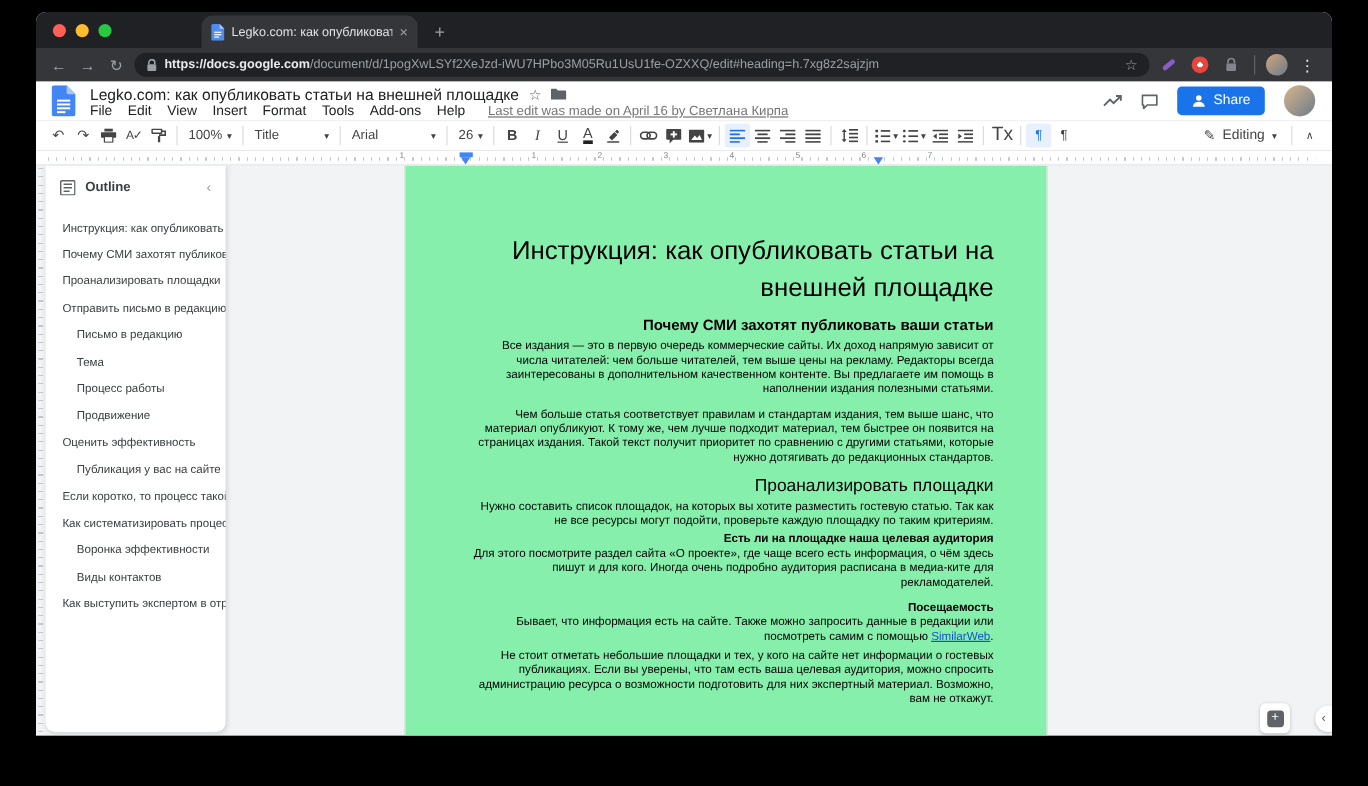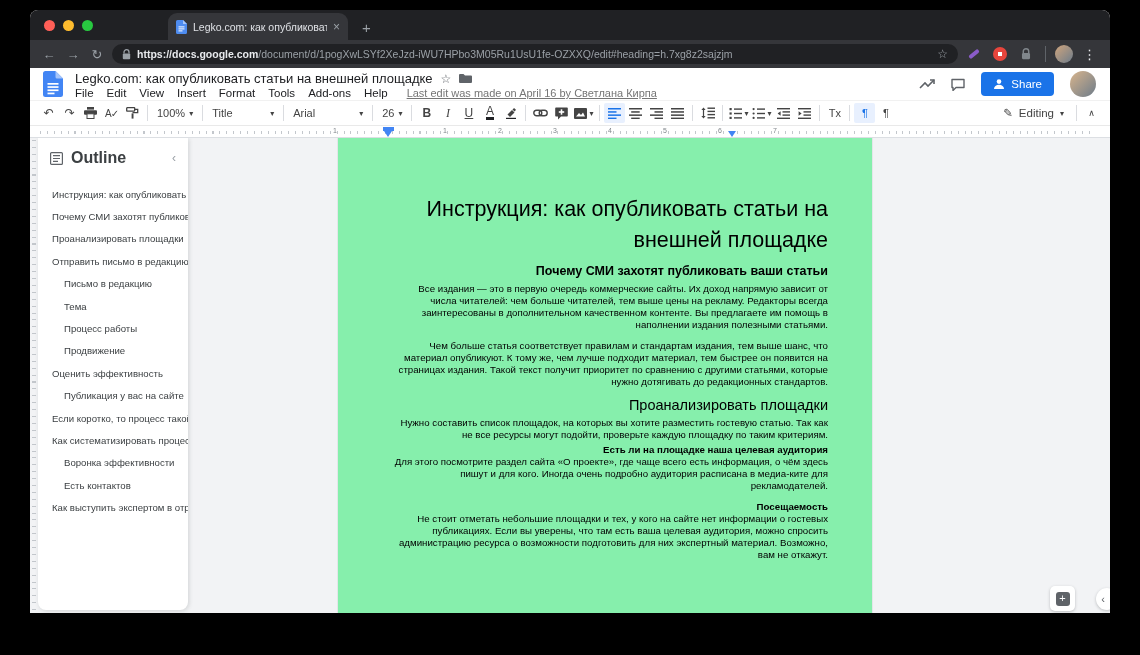--- a/index.html
+++ b/index.html
@@ -60,21 +60,21 @@
   .tb { height:20px; min-width:21px; display:flex; align-items:center; justify-content:center;
         border-radius:2px; font-size:12px; color:#444; gap:2px; padding:0 2px; }
   .tb.active { background:#e8f0fe; color:#1a73e8; }
   .tb-sep { width:1px; height:16px; background:#dadce0; margin:0 4px; flex:none; }
   .tb-sel { display:flex; align-items:center; font-size:11px; color:#444; padding:0 5px; gap:4px; height:20px; }
   .caret { font-size:8px; color:#444; }
   .bold-b { font-weight:bold; } .ital-i { font-style:italic; font-family:"Liberation Serif",serif; }
   .und-u { text-decoration:underline; }
   .color-a { border-bottom:3px solid #202124; line-height:11px; }
   .spell { font-size:10px; letter-spacing:-1px; }
-  .tx { font-size:11px; }
+  .tx { font-size:16px; }
   .dir-p { font-size:11px; }
   .spacer { flex:1; }
   .mode { display:flex; align-items:center; gap:6px; font-size:11.5px; color:#444; padding:0 8px; }
 
   
   .ruler { height:12px; background:#fff; border-bottom:1px solid #dcdfe3; position:relative; }
   .ticks { position:absolute; left:10px; right:14px; top:5px; height:3px;
            background:repeating-linear-gradient(90deg,#c3c7cc 0 1px,transparent 1px 6.9px); }
   .rnum { position:absolute; top:1px; font-size:7px; color:#80868b; }
   .rn0{left:303px}.rn1{left:413px}.rn2{left:468px}.rn3{left:523px}.rn4{left:578px}
@@ -97,21 +97,21 @@
   .doc-h2b { font-size:14.5px; font-weight:400; line-height:17px; margin:0 0 3px; }
   .doc-h3 { font-size:9.7px; font-weight:700; line-height:12px; margin:0; }
   .doc-p { font-size:9.7px; line-height:12px; margin:0 0 9px; }
   .m3 { margin-bottom:3px; } .m4 { margin-bottom:4px; }
   .doc-link { color:#1155cc; text-decoration:underline; }
 
   
   .outline { position:absolute; left:8px; top:0; width:150px; height:472px; background:#fff;
              border-radius:0 0 8px 8px; box-shadow:1px 1px 4px rgba(60,64,67,.18); }
   .outline-hd { display:flex; align-items:center; gap:8px; padding:11px 12px 10px; }
-  .outline-title { font-size:16px; font-weight:bold; color:#3c4043; flex:1; }
+  .outline-title { font-size:11px; font-weight:bold; color:#3c4043; flex:1; }
   .outline-collapse { color:#9aa0a6; font-size:12px; }
   .outline-list { padding-top:6px; }
   .outline-item { font-size:9.6px; font-weight:500; color:#3c4043; padding:5px 8px 5px 14px;
                   height:22.4px; display:flex; align-items:center; white-space:nowrap; overflow:hidden; }
   .outline-item.level-1 { padding-left:26px; }
 
   
   .explore { position:absolute; left:1020px; top:448px; width:25px; height:25px; background:#fff;
              border:none; border-radius:5px; box-shadow:0 1px 3px rgba(60,64,67,.3);
              display:flex; align-items:center; justify-content:center; }
@@ -447,20 +447,21 @@
       <div class="page-content">
         <div class="doc-h1">Инструкция: как опубликовать статьи на внешней площадке</div>
         <div class="doc-h2a">Почему СМИ захотят публиковать ваши статьи</div>
         <p class="doc-p">Все издания — это в первую очередь коммерческие сайты. Их доход напрямую зависит от числа читателей: чем больше читателей, тем выше цены на рекламу. Редакторы всегда заинтересованы в дополнительном качественном контенте. Вы предлагаете им помощь в наполнении издания полезными статьями.</p>
         <p class="doc-p">Чем больше статья соответствует правилам и стандартам издания, тем выше шанс, что материал опубликуют. К тому же, чем лучше подходит материал, тем быстрее он появится на страницах издания. Такой текст получит приоритет по сравнению с другими статьями, которые нужно дотягивать до редакционных стандартов.</p>
         <div class="doc-h2b">Проанализировать площадки</div>
         <p class="doc-p m3">Нужно составить список площадок, на которых вы хотите разместить гостевую статью. Так как не все ресурсы могут подойти, проверьте каждую площадку по таким критериям.</p>
         <div class="doc-h3">Есть ли на площадке наша целевая аудитория</div>
         <p class="doc-p">Для этого посмотрите раздел сайта «О проекте», где чаще всего есть информация, о чём здесь пишут и для кого. Иногда очень подробно аудитория расписана в медиа-ките для рекламодателей.</p>
         <div class="doc-h3">Посещаемость</div>
+        <p class="doc-p m4"><span>Бывает, что информация есть на сайте. Также можно запросить данные в редакции или посмотреть самим с помощью </span><a class="doc-link">SimilarWeb</a><span>.</span></p>
         <p class="doc-p m4">Не стоит отметать небольшие площадки и тех, у кого на сайте нет информации о гостевых публикациях. Если вы уверены, что там есть ваша целевая аудитория, можно спросить администрацию ресурса о возможности подготовить для них экспертный материал. Возможно, вам не откажут.</p>
 
       </div>
     </div>
 
     <div class="outline">
       <div class="outline-hd">
         <span>
           <svg width="13" height="13" viewBox="0 0 13 13" fill="none" stroke="#5f6368" stroke-width="1.2">
                 <rect x="0.6" y="0.6" width="11.8" height="11.8" rx="1"></rect>
@@ -491,21 +492,21 @@
           <div class="outline-item">Оценить эффективность</div>
 
           <div class="outline-item level-1">Публикация у вас на сайте</div>
 
           <div class="outline-item">Если коротко, то процесс такой</div>
 
           <div class="outline-item">Как систематизировать процесс</div>
 
           <div class="outline-item level-1">Воронка эффективности</div>
 
-          <div class="outline-item level-1">Есть контактов</div>
+          <div class="outline-item level-1">Виды контактов</div>
 
           <div class="outline-item">Как выступить экспертом в отр...</div>
         </div>
     </div>
 
     <button class="explore">
       <span class="explore-inner">+</span>
     </button>
     <div class="side-collapse">‹</div>
   </div>

